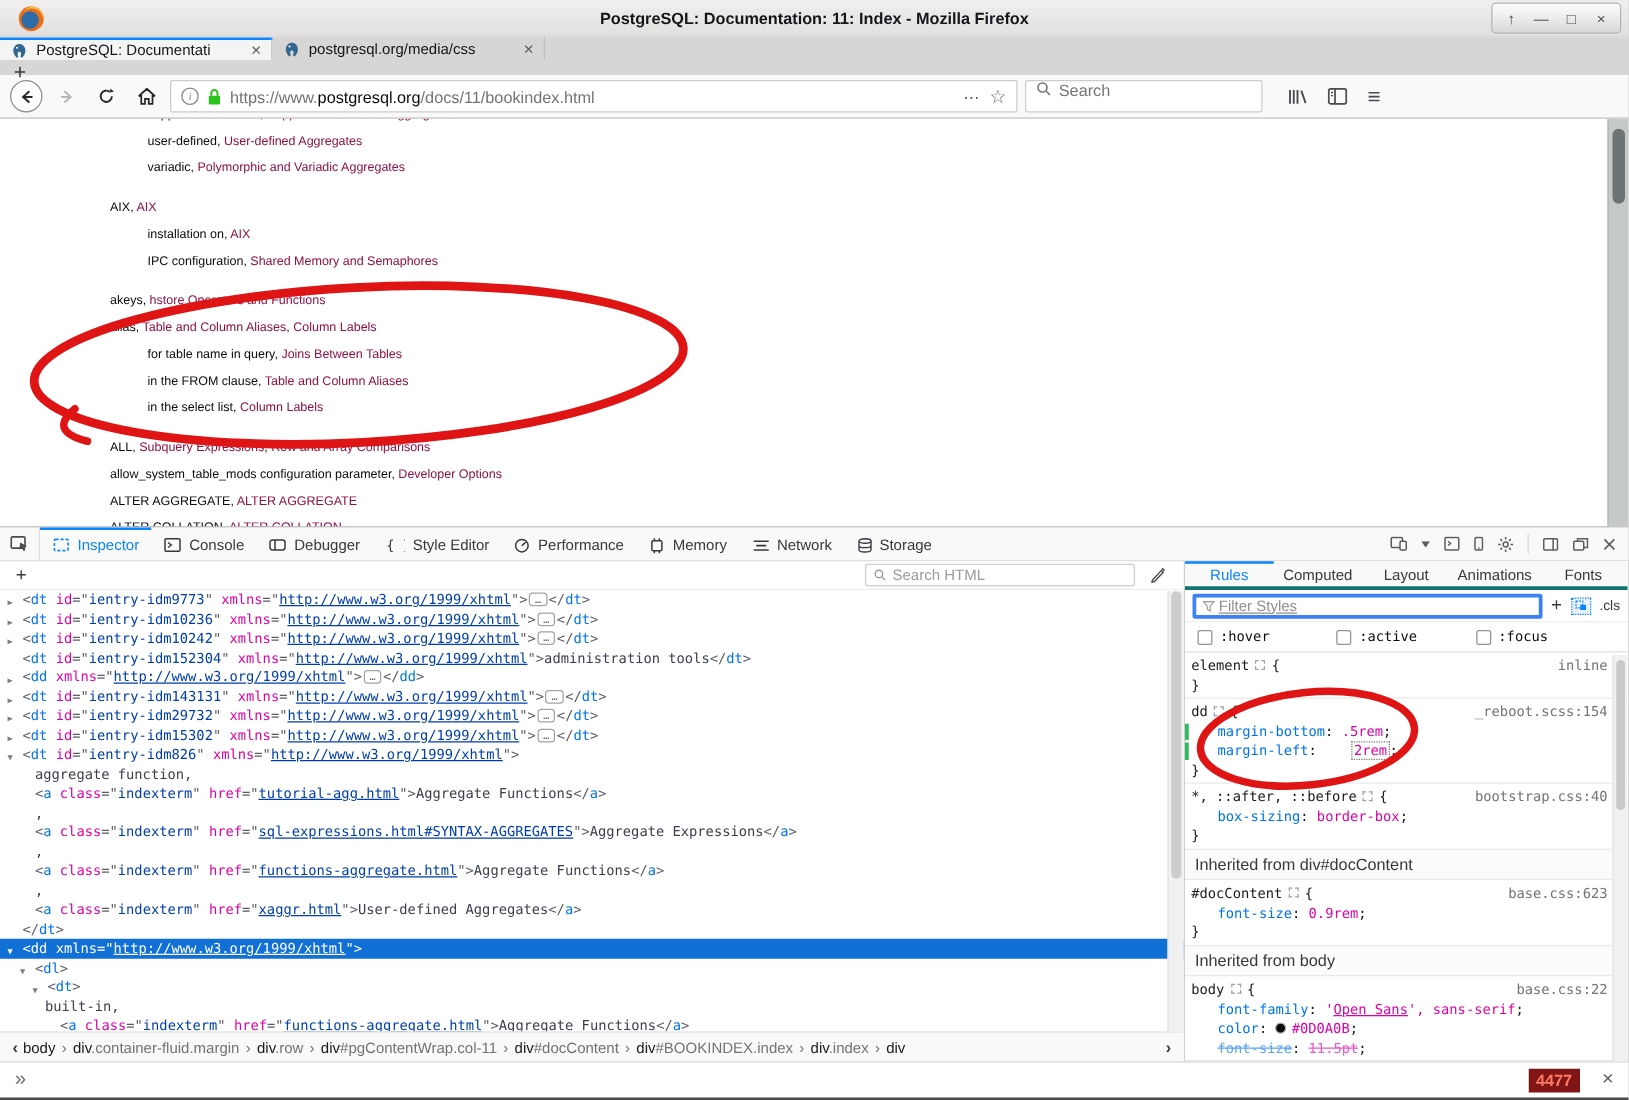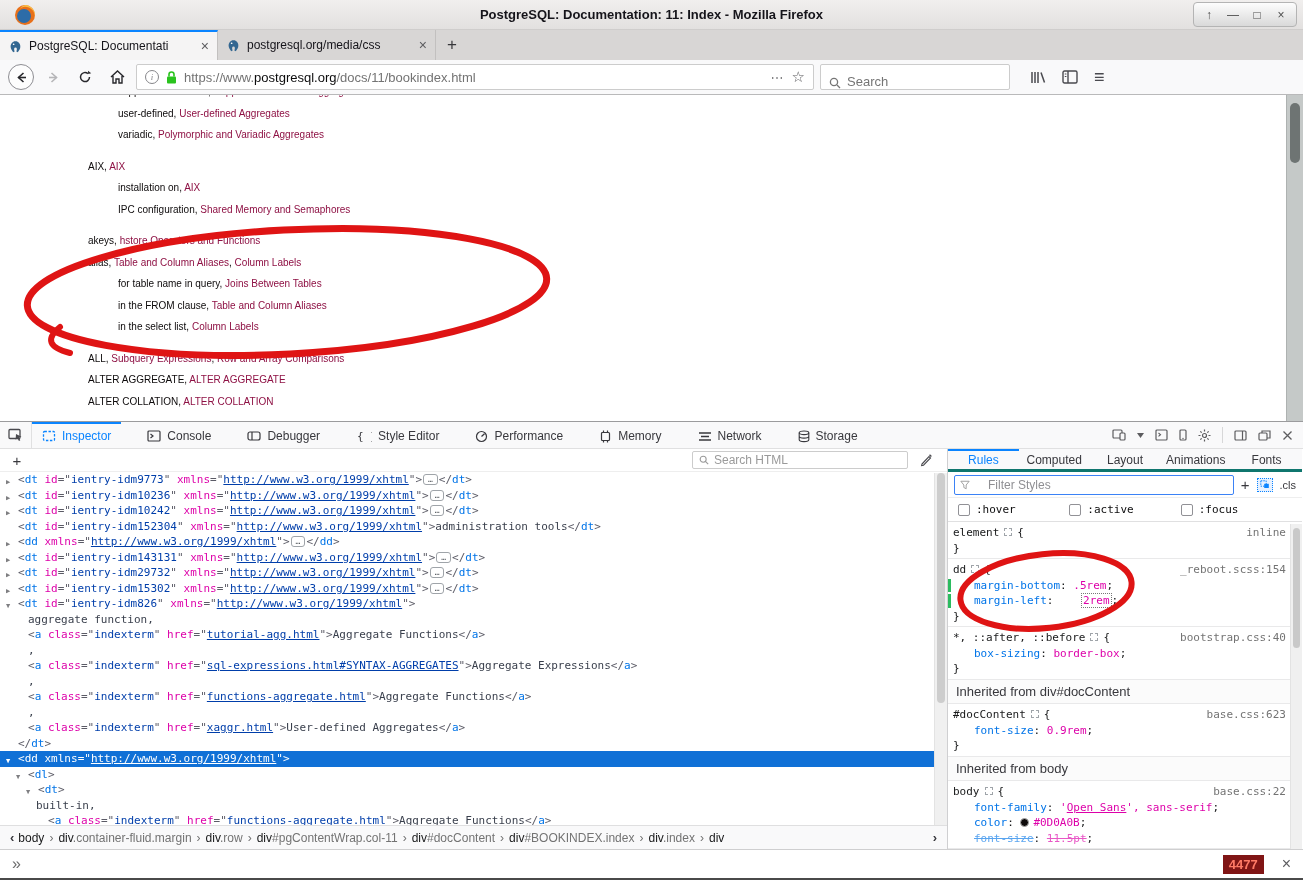--- a/index.html
+++ b/index.html
@@ -11,21 +11,21 @@
   
   .titlebar { height:30px; background:linear-gradient(#f1efee,#e2e0df); border-bottom:1px solid #cfcdcc;
     display:flex; align-items:center; position:relative; }
   .ff-logo { position:absolute; left:14px; top:4px; width:22px; height:22px; }
   .title-text { width:100%; text-align:center; font-size:13px; font-weight:bold; color:#15141a; }
   .win-controls { position:absolute; right:6px; top:2px; display:flex; align-items:center;
     background:linear-gradient(#fdfdfd,#d9d9d9); border:1px solid #b4b4b4; border-radius:4px; padding:2px 4px; gap:2px;}
   .win-btn { width:22px; height:19px; display:flex; align-items:center; justify-content:center;
     color:#4d4d4d; font-size:12px; line-height:1; cursor:default;}
   
-  .tabstrip { height:30px; background:#d8d6d5; display:flex; align-items:stretch; }
+  .tabstrip { height:30px; background:#d8d6d5; display:flex; align-items:stretch;flex-direction:column; }
   .tab { width:218px; display:flex; align-items:center; gap:6px; padding:0 8px; font-size:12px; color:#15141a;
     border-right:1px solid #c2c0bf; position:relative; }
   .tab.active { background:#f5f4f4; border-top:2px solid #0a84ff; }
   .tab .tab-title { flex:1; white-space:nowrap; overflow:hidden; -webkit-mask-image:linear-gradient(90deg,#000 85%,transparent); mask-image:linear-gradient(90deg,#000 85%,transparent); }
   .tab .tab-close { color:#5c5c5f; font-size:14px; }
   .newtab { width:32px; display:flex; align-items:center; justify-content:center; font-size:17px; color:#37373b; }
   .favicon { width:15px; height:15px; flex:0 0 15px; }
   
   .navbar { height:35px; background:#f9f9fa; border-bottom:1px solid #b9b9ba; display:flex; align-items:center; padding:0 8px; gap:6px; }
   .nav-btn { width:26px; height:26px; display:flex; align-items:center; justify-content:center; color:#27272b; }
@@ -33,21 +33,21 @@
   .fwd { color:#b6b6b8; }
   .urlbar { flex:0 0 678px; height:26px; background:#fff; border:1px solid #ccc; border-radius:2px;
     display:flex; align-items:center; padding:0 8px; gap:7px; font-size:13px; }
   .info-i { width:14px; height:14px; border:1px solid #86868a; border-radius:50%; color:#86868a;
     font-size:9px; display:flex; align-items:center; justify-content:center; font-family:"Liberation Serif",serif; font-style:italic;}
   .url-text { flex:1; white-space:nowrap; color:#737373; }
   .url-text b { color:#0c0c0d; font-weight:normal; }
   .url-dots { color:#5c5c5f; letter-spacing:1px; }
   .url-star { color:#5c5c5f; font-size:15px; }
   .searchbar { flex:0 0 190px; height:26px; background:#fff; border:1px solid #ccc; border-radius:2px;
-    display:flex; align-items:flex-end; gap:6px; padding:0 8px; font-size:13px; color:#757575; }
+    display:flex; align-items:flex-start; gap:6px; padding:0 8px; font-size:13px; color:#757575; }
   .right-icons { display:flex; align-items:center; gap:16px; margin-left:14px; color:#4a4a4f; }
   .hamburger { font-size:18px; }
   
   .content { height:326px; background:#fff; position:relative; overflow:hidden; }
   .idx { margin-top:-14px; font-size:10px; line-height:21.5px; color:#0d0a0b; }
   .idxrow.l1 { padding-left:88px; }
   .idxrow.l2 { padding-left:118px; }
   .idxrow.group { margin-top:10px; }
   .idxrow a { color:#8e1144; text-decoration:none; }
   .annot { position:absolute; left:0; top:0; pointer-events:none; }
@@ -92,22 +92,22 @@
   .bc-item { white-space:nowrap; }
   .bc-item .qual { color:#737373; }
   .bc-sep { color:#737373; padding:0 5px; }
   .bc-right { margin-left:auto; }
   
   .dt-rightcol { width:354px; display:flex; flex-direction:column; position:relative; background:#fff; }
   .side-tabs { height:23px; background:#f9f9fa; border-bottom:3px solid #0f766e; display:flex; font-size:12px; color:#38383d; }
   .side-tab { flex:1; display:flex; align-items:center; justify-content:center; border-top:2px solid transparent; }
   .side-tab.active { color:#0a84ff; border-top-color:#0a84ff; }
   .filter-row { height:26px; display:flex; align-items:center; gap:7px; padding:0 6px; border-bottom:1px solid #eee; }
-  .filter-box { flex:1; height:20px; border:1px solid #3b82f6; border-radius:2px; display:flex; align-items:center;
-    gap:18px; padding:0 5px; font-size:12px; color:#8f8f93; background:#fff; }
+  .filter-box { flex:1; height:20px; border:3px solid #3b82f6; border-radius:2px; display:flex; align-items:center;
+    gap:3px; padding:0 5px; font-size:12px; color:#8f8f93; background:#fff;text-decoration:underline; }
   .addrule { font-size:15px; color:#38383d; }
   .pseudo-toggle { width:16px; height:14px; border:1px dotted #0a84ff; background:#e7f1ff; display:flex; align-items:center; justify-content:center; }
   .cls-label { font-size:11px; color:#38383d; }
   .pseudo-row { height:24px; border-bottom:1px solid #e0e0e1; display:flex; align-items:center; padding:0 10px;
     font-family:"DejaVu Sans Mono", monospace; font-size:11px; color:#0c0c0d; }
   .pseudo-item { width:115px; display:flex; align-items:center; gap:6px; }
   .pcheck { width:12px; height:12px; border:1px solid #919196; border-radius:2px; background:#fff; }
   .rules-list { flex:1; position:relative; overflow:hidden; font-family:"DejaVu Sans Mono", monospace;
     font-size:11px; line-height:15.5px; color:#18191a; }
   .rule-block { padding:3px 0 2px 0; border-bottom:1px solid #e9e9ea; position:relative; }
@@ -252,41 +252,42 @@
         <div class="idxrow l2"><span>variadic, </span><a href="#">Polymorphic and Variadic Aggregates</a></div>
         <div class="idxrow l1 group"><span>AIX, </span><a href="#">AIX</a></div>
         <div class="idxrow l2"><span>installation on, </span><a href="#">AIX</a></div>
         <div class="idxrow l2"><span>IPC configuration, </span><a href="#">Shared Memory and Semaphores</a></div>
         <div class="idxrow l1 group"><span>akeys, </span><a href="#">hstore Operators and Functions</a></div>
         <div class="idxrow l1"><span>alias, </span><a href="#">Table and Column Aliases</a><span>, </span><a href="#">Column Labels</a></div>
         <div class="idxrow l2"><span>for table name in query, </span><a href="#">Joins Between Tables</a></div>
         <div class="idxrow l2"><span>in the FROM clause, </span><a href="#">Table and Column Aliases</a></div>
         <div class="idxrow l2"><span>in the select list, </span><a href="#">Column Labels</a></div>
         <div class="idxrow l1 group"><span>ALL, </span><a href="#">Subquery Expressions</a><span>, </span><a href="#">Row and Array Comparisons</a></div>
+        <div class="idxrow l1"><span>allow_system_table_mods configuration parameter, </span><a href="#">Developer Options</a></div>
         <div class="idxrow l1"><span>ALTER AGGREGATE, </span><a href="#">ALTER AGGREGATE</a></div>
         <div class="idxrow l1"><span>ALTER COLLATION, </span><a href="#">ALTER COLLATION</a></div>
       </div>
     <svg class="annot" width="1286" height="326">
       <ellipse cx="287" cy="197" rx="260" ry="62" fill="none" stroke="#df1414" stroke-width="7" stroke-linecap="round" transform="rotate(-3 287 197)"></ellipse>
       <path d="M60,232 q-22,18 10,26" fill="none" stroke="#df1414" stroke-width="6" stroke-linecap="round"></path>
     </svg>
     <div class="vscroll">
         <div class="thumb"></div>
       </div>
   </div>
 
   <div class="devtools">
     <div class="dt-toolbar">
       <div class="picker-btn">
         <svg width="15" height="14" viewBox="0 0 15 14">
             <rect x="1" y="1.5" width="11" height="9" rx="1" stroke="#4a4a4f" stroke-width="1.3" fill="none"></rect>
             <path d="M8,6 L13.5,8.7 L10.9,9.4 L12.3,12.2 L10.9,12.9 L9.5,10.1 L7.6,11.8 Z" fill="#4a4a4f"></path>
           </svg>
       </div>
-      <div id="dt-tabs-here" style="display:flex;gap:16px;">
+      <div id="dt-tabs-here" style="display:flex;">
           <div class="dt-tab active">
             <span>
               <svg width="14" height="12" viewBox="0 0 14 12">
                 <rect x="1.5" y="1.5" width="11" height="9" rx="1" fill="none" stroke="currentColor" stroke-width="1.3" stroke-dasharray="2.4,1.6"></rect>
               </svg>
             </span>
             <span>Inspector</span>
           </div>
           <div class="dt-tab">
             <span>

